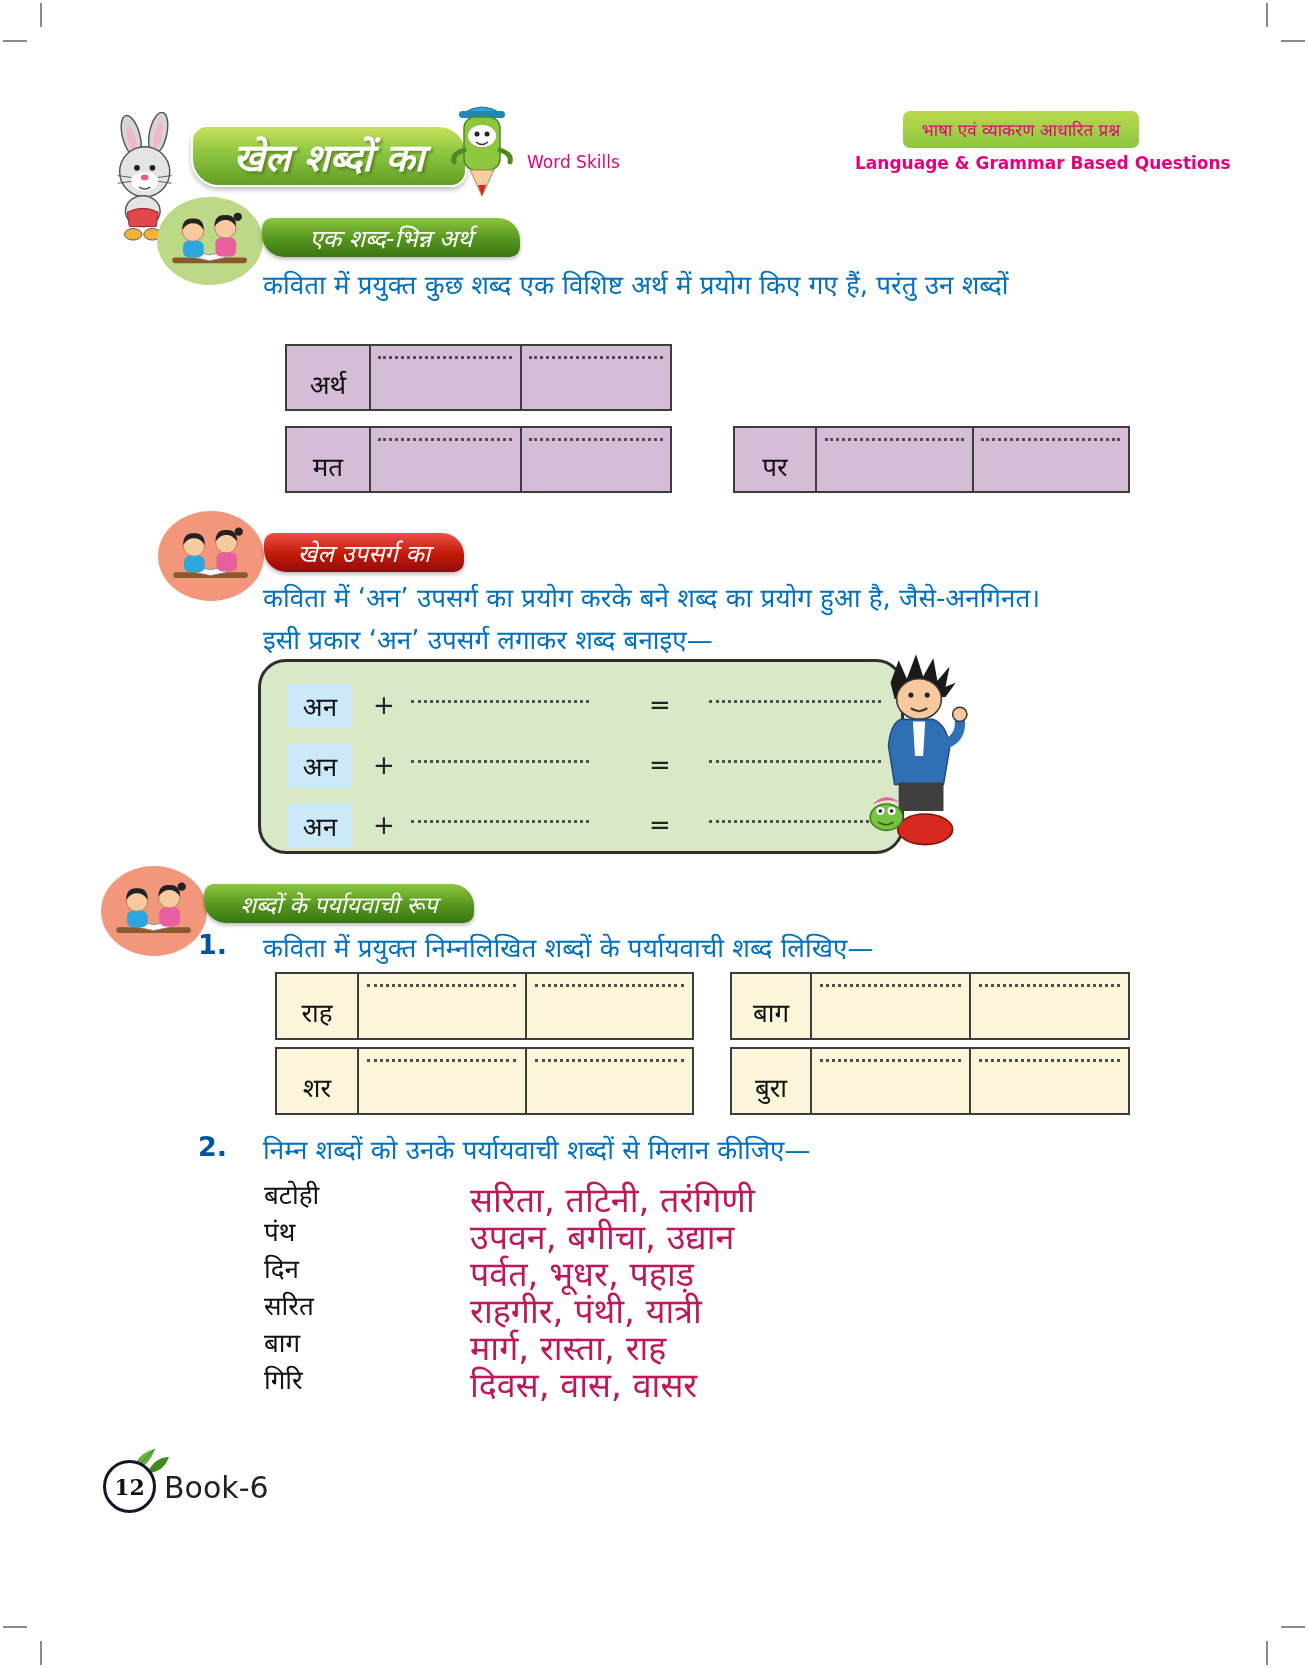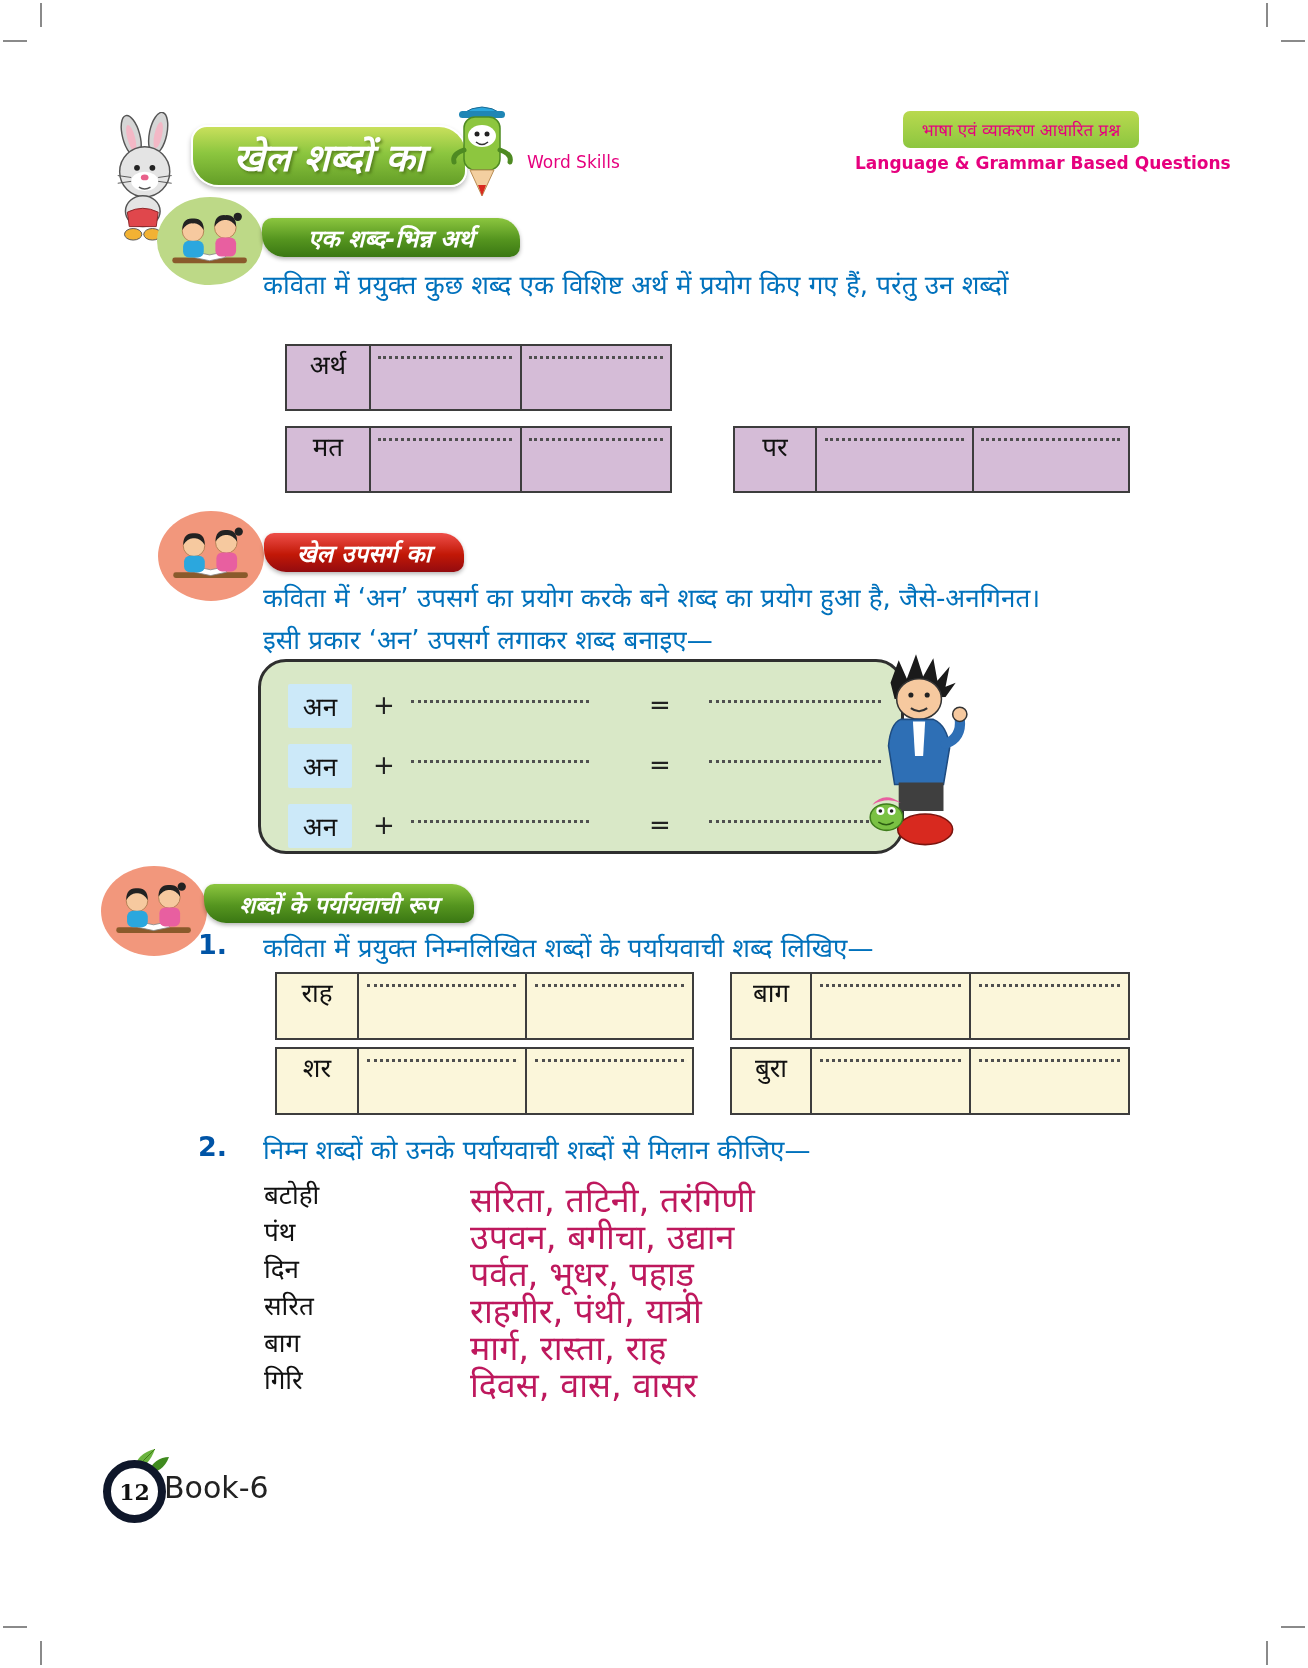--- a/index.html
+++ b/index.html
@@ -20,50 +20,50 @@
   .subtitle{color:#e6007e;font-size:17px;white-space:nowrap}
   .badge{display:flex;align-items:center;justify-content:center;
     background:linear-gradient(180deg,#b9d94f,#8cc63f);
     border-radius:7px;color:#e6007e;font-weight:normal;font-size:17px;white-space:nowrap}
   .badge-sub{color:#e6007e;font-size:17px;font-weight:bold;text-align:center;white-space:nowrap}
 
   
   .kids-circle{border-radius:50%;display:flex;align-items:center;justify-content:center;z-index:1}
   .kids-circle svg{width:86%;height:86%}
   .ribbon{display:flex;align-items:center;justify-content:center;color:#fff;
-    font-weight:bold;font-style:italic;z-index:2;box-shadow:0 2px 4px rgba(0,0,0,.3);white-space:nowrap}
+    font-weight:normal;font-style:italic;z-index:2;box-shadow:0 2px 4px rgba(0,0,0,.3);white-space:nowrap}
   .ribbon-green{background:linear-gradient(180deg,#8cc63f,#55951f 55%,#3a7713);border-radius:10px 22px 10px 22px}
   .ribbon-red{background:linear-gradient(180deg,#ee4f49,#c21807 55%,#930b0f);border-radius:10px 22px 10px 22px}
   .inst{color:#0071bc;font-size:26px;white-space:nowrap}
   .qnum{color:#0054a6;font-size:27px;font-weight:bold;white-space:nowrap}
 
   
   .word-table{display:flex;border:2px solid #3d3d3d}
   .mauve{background:#d5bcd7}
   .cream{background:#fbf6da}
-  .wt-label{display:flex;justify-content:center;padding-top:0;font-size:26px;color:#111;border-right:2px solid #3d3d3d}
+  .wt-label{display:flex;justify-content:center;padding-top:20px;font-size:26px;color:#111;border-right:2px solid #3d3d3d}
   .wt-cell{flex:1;position:relative;border-right:2px solid #3d3d3d}
   .wt-cell:last-child{border-right:0}
   .dotline{position:absolute;top:10px;left:5%;width:90%;border-top:3px dotted #4f4f4f}
 
   
   .green-box{background:#d9e8c7;border:3px solid #2f2f2f;border-radius:28px;z-index:1}
   .an-row{position:absolute;left:0;width:100%;height:48px}
   .an-chip{position:absolute;left:27px;top:0;width:64px;height:44px;background:#cce9f9;border-radius:2px;
     display:flex;align-items:center;justify-content:center;font-size:26px;color:#111}
   .an-sym{position:absolute;top:6px;font-size:26px;color:#222}
   .an-dots{position:absolute;top:16px;border-top:3px dotted #4f4f4f}
 
   
   .match-row{position:absolute;left:0;width:100%;height:36px}
   .match-left{position:absolute;left:264px;font-size:26px;color:#111;white-space:nowrap}
   .match-right{position:absolute;left:470px;font-size:34px;color:#be185d;white-space:nowrap}
 
   
-  .page-num-circle{width:47px;height:47px;border:8px solid #0f172a;border-radius:50%;background:#fff;
+  .page-num-circle{width:47px;height:47px;border:3px solid #0f172a;border-radius:50%;background:#fff;
     display:flex;align-items:center;justify-content:center;
     font-family:"DejaVu Serif",serif;font-weight:bold;font-size:22px;color:#111;z-index:2}
   .book-label{font-size:30px;color:#222;white-space:nowrap}
 </style>
 </head>
 <body>
 
 <svg width="0" height="0" style="position:absolute">
   <defs>
     <symbol id="kids-sym" viewBox="0 0 110 84">

